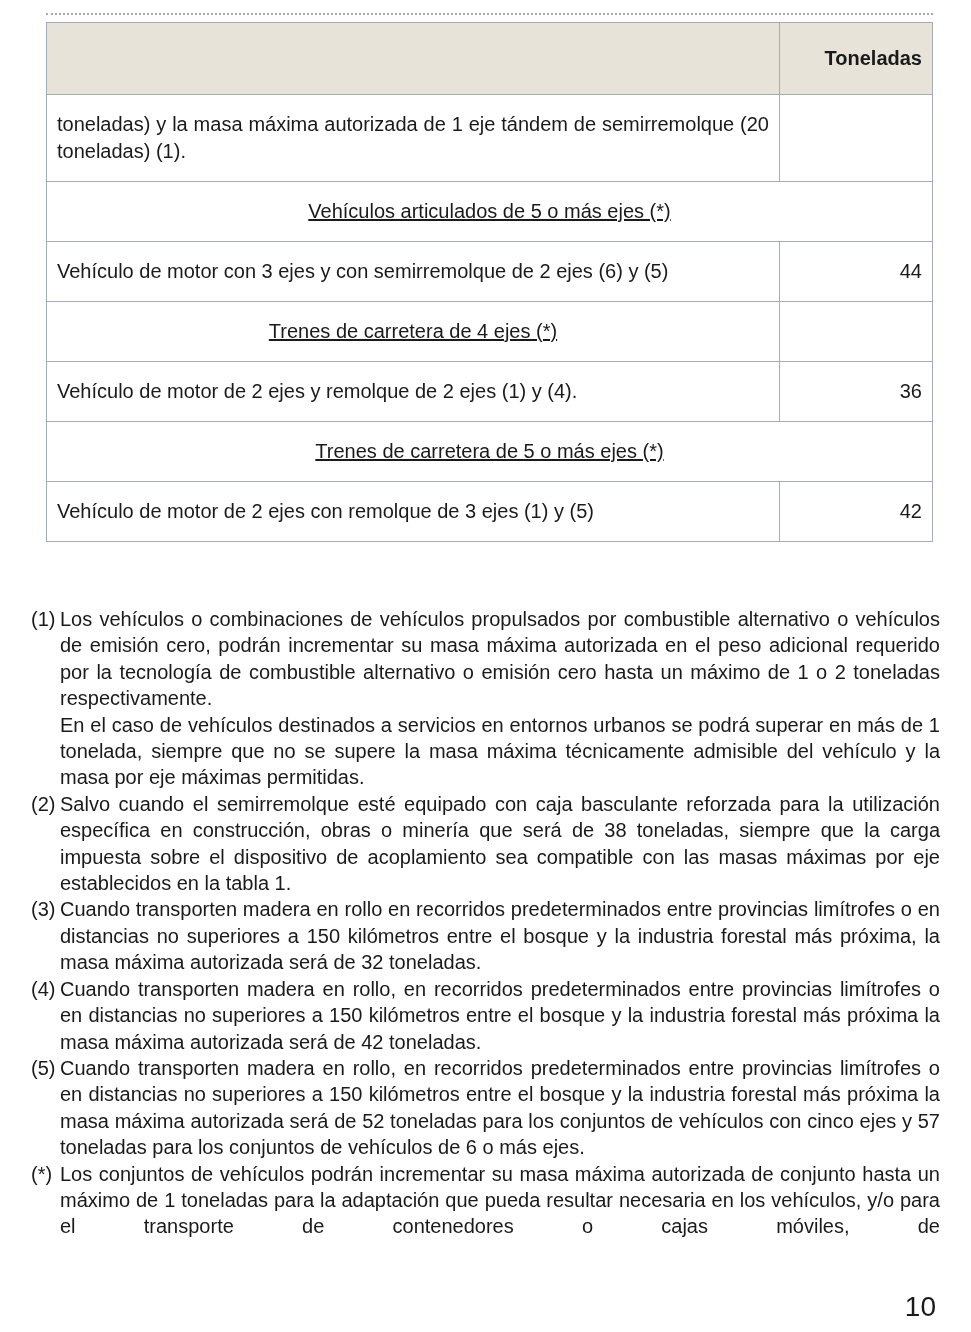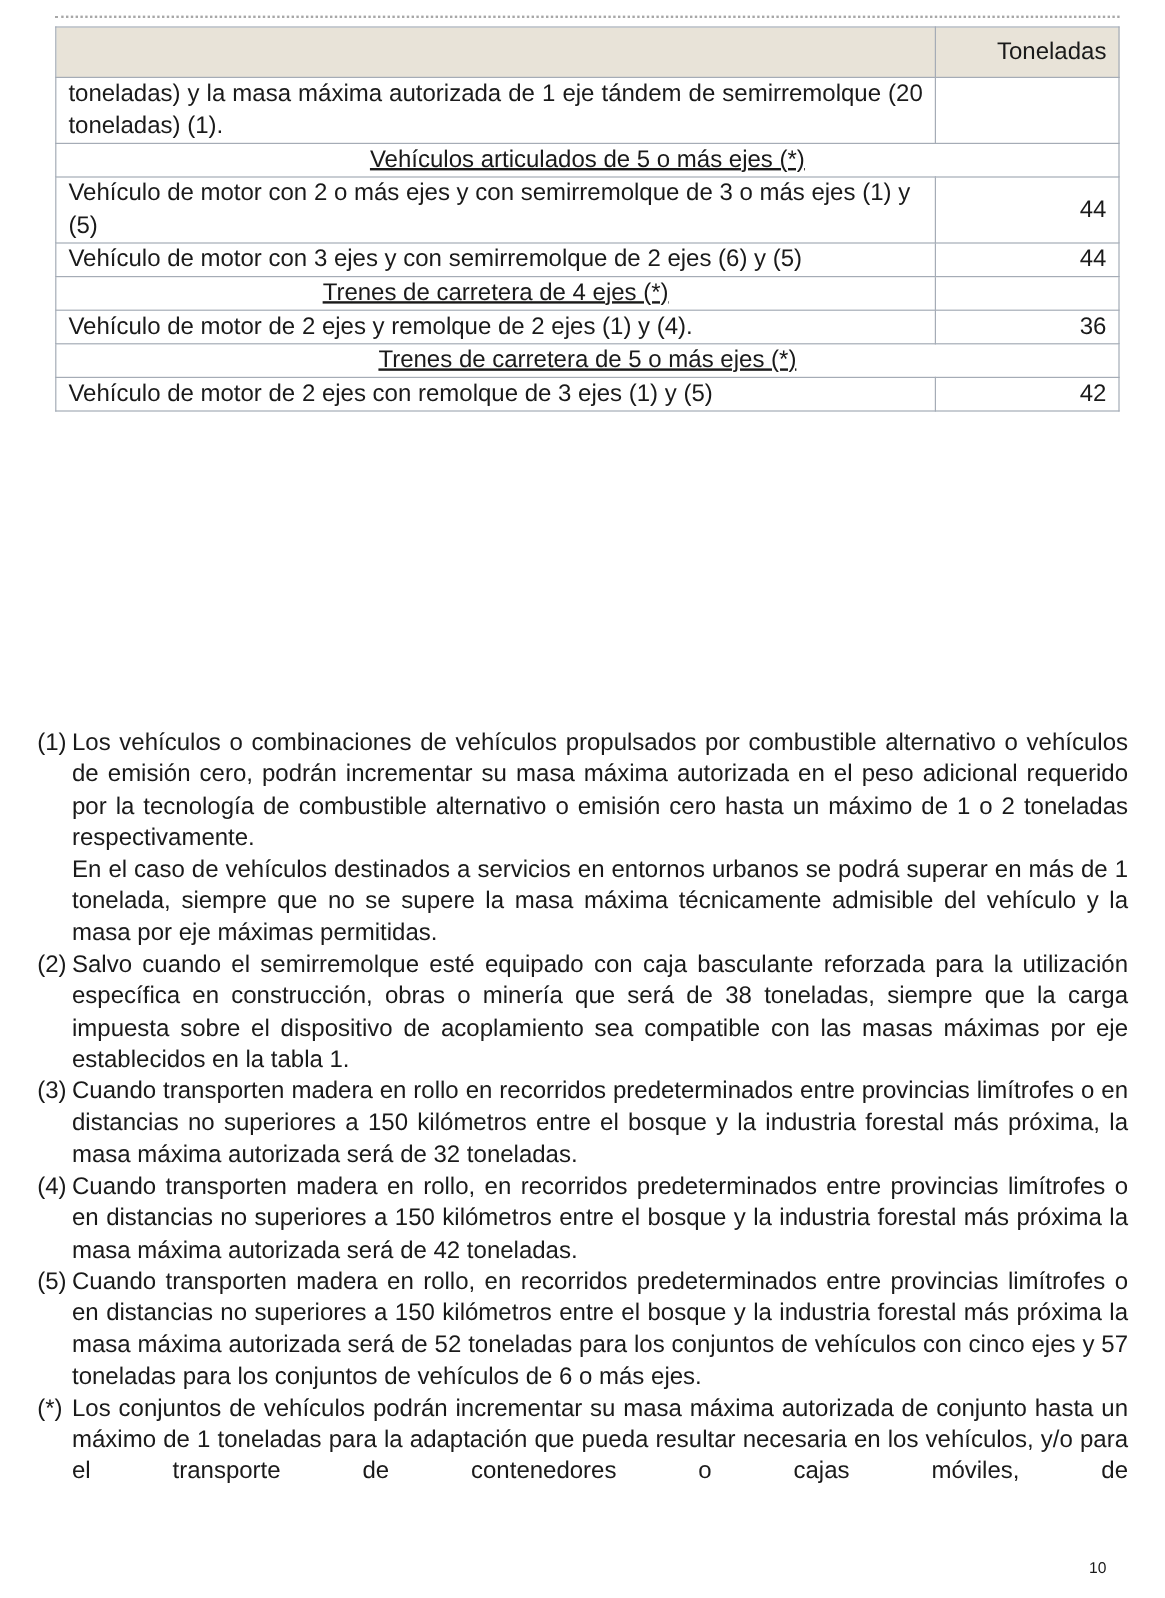--- a/index.html
+++ b/index.html
@@ -23,28 +23,28 @@
     position: absolute;
     left: 46px; top: 22px;
     width: 887px;
     border-collapse: collapse;
     table-layout: fixed;
   }
   table.tonnage td {
     border: 1.5px solid var(--border-color, #A5ACB6);
     font-size: 20px;
     line-height: 27px;
-    padding: 0 10px;
+    padding: 16px 10px;
     vertical-align: middle;
     word-spacing: normal;
   }
   table.tonnage thead td {
     background: var(--header-bg, #E8E3D8);
-    font-weight: normal;
-    padding: 7px 10px;
+    font-weight: bold;
+    padding: 22px 10px;
   }
   td.val { width: 132px; text-align: right; }
   td.desc { text-align: left; }
   td.section { text-align: center; text-decoration: underline; }
   td.justify { text-align: justify; }
   .footnotes {
     position: absolute;
     left: 31px; top: 606px; width: 909px;
   }
   .footnote {
@@ -55,23 +55,23 @@
     text-align: justify;
   }
   .fn-marker {
     position: absolute;
     left: 0; top: 0;
     white-space: nowrap;
   }
   .footnote.justify-last .fn-para:last-child { text-align-last: justify; }
   .page-number {
     position: absolute;
-    top: 1294px; left: 0; width: 922px;
+    top: 1294px; left: 14px; width: 922px;
     text-align: right;
-    font-size: 13px;
+    font-size: 28px;
     line-height: 26px;
   }
 </style>
 </head>
 <body>
 
 <div class="page">
 
   <div class="cut-line"></div>
 
@@ -83,24 +83,20 @@
       </tr>
     </thead>
     <tbody>
 
     <tr>
           <td class="desc justify">toneladas) y la masa máxima autorizada de 1 eje tándem de semirremolque (20 toneladas) (1).</td>
           <td class="val"></td>
         </tr>
         <tr>
           <td colspan="2" class="section">Vehículos articulados de 5 o más ejes (*)</td>
-        </tr>
-        <tr>
-          <td class="desc">Vehículo de motor con 2 o más ejes y con semirremolque de 3 o más ejes (1) y (5)</td>
-          <td class="val">44</td>
         </tr>
         <tr>
           <td class="desc">Vehículo de motor con 3 ejes y con semirremolque de 2 ejes (6) y (5)</td>
           <td class="val">44</td>
         </tr>
         <tr>
           <td class="desc section">Trenes de carretera de 4 ejes (*)</td>
           <td class="val"></td>
         </tr>
         <tr>

